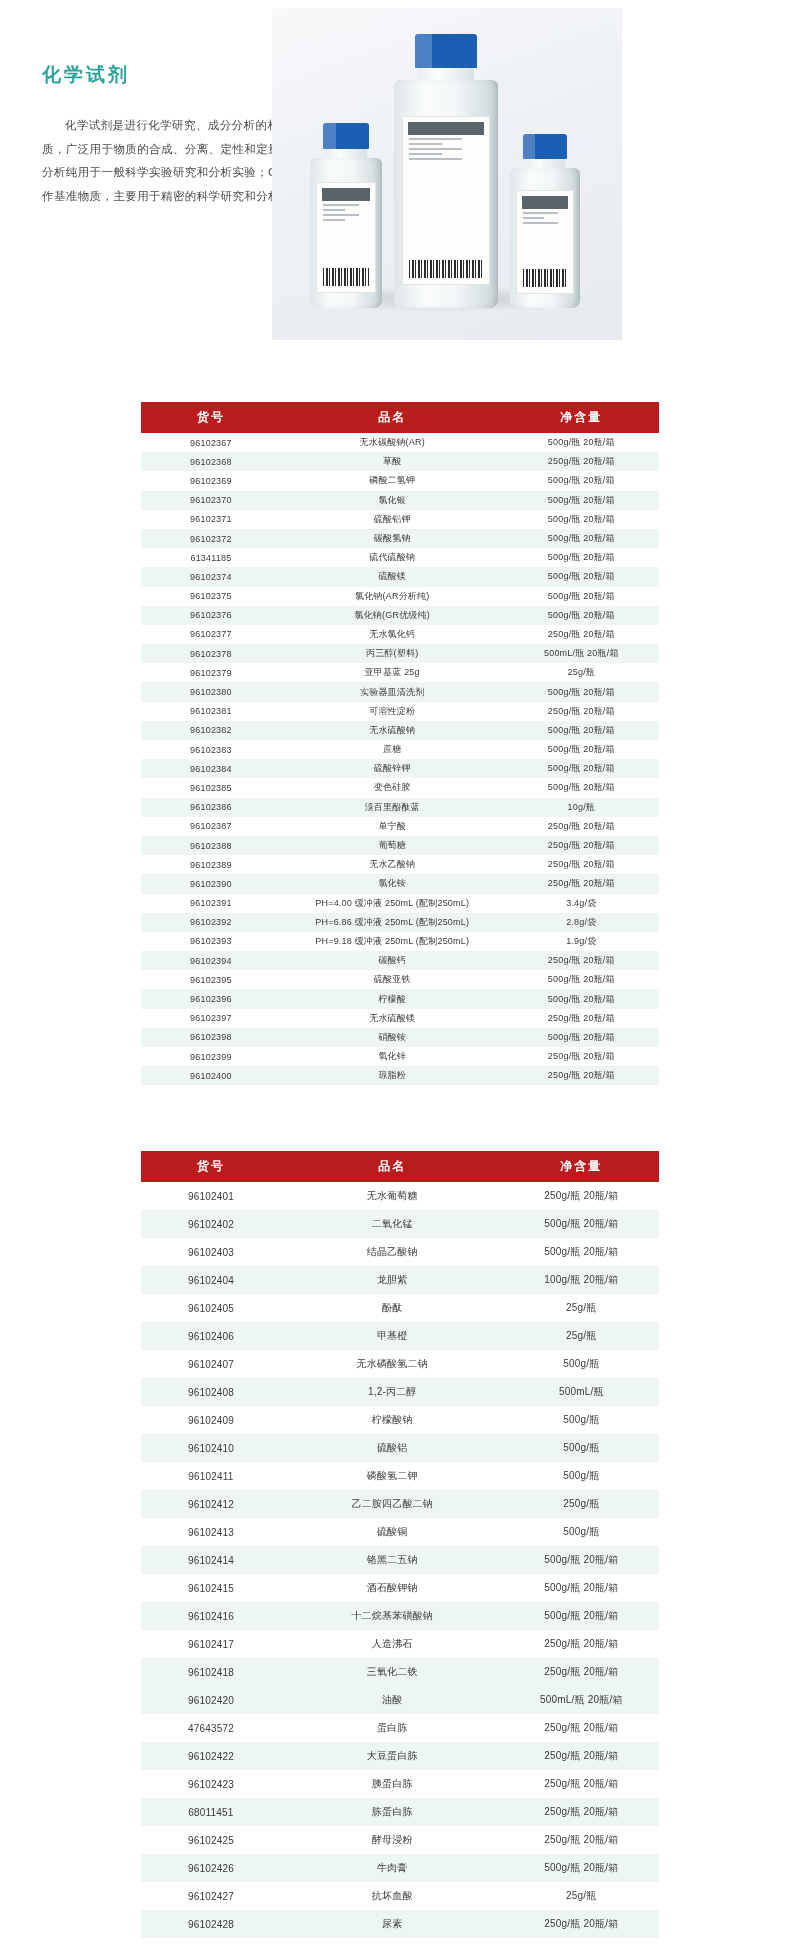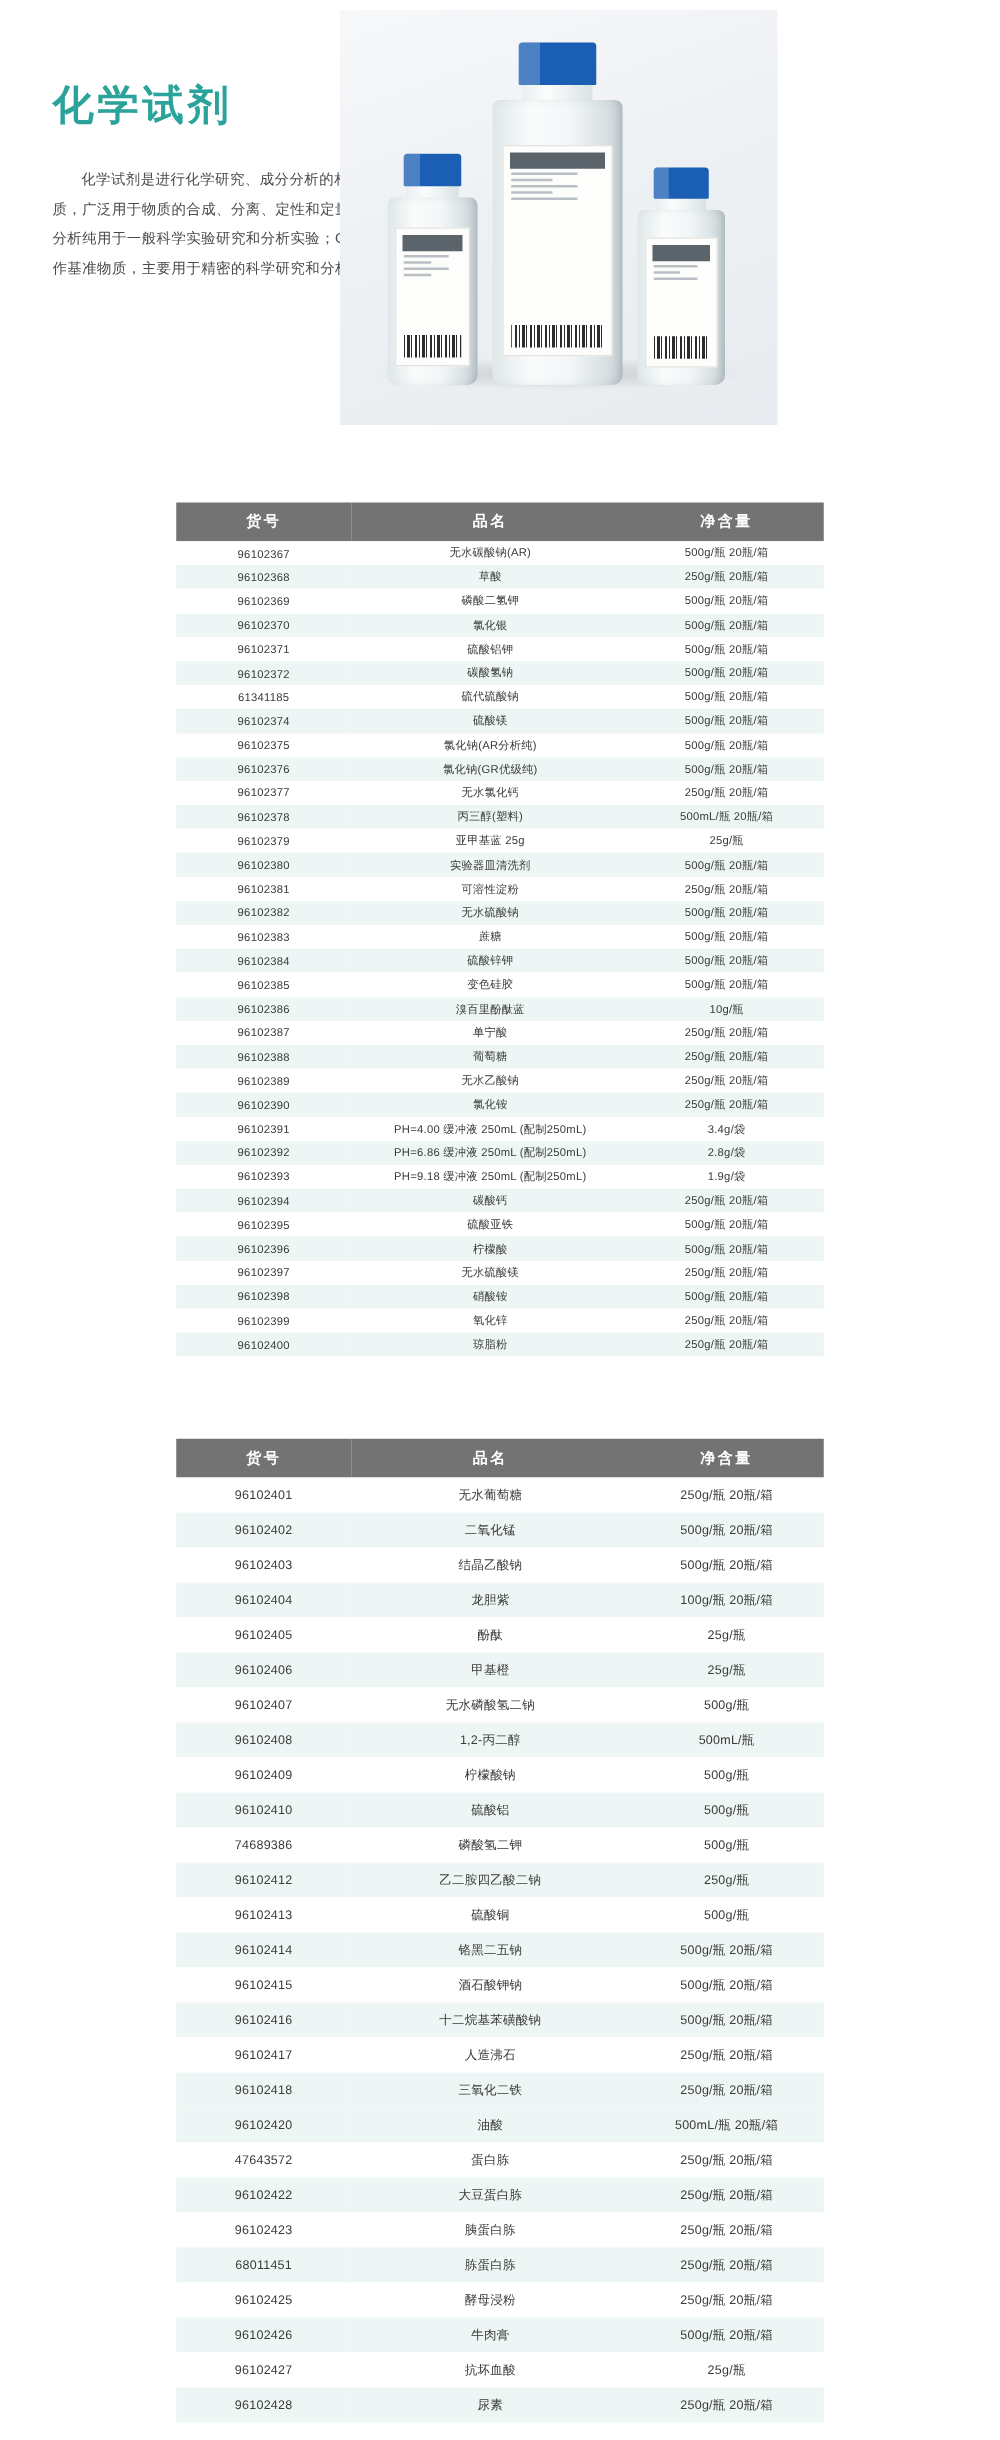--- a/index.html
+++ b/index.html
@@ -27,21 +27,21 @@
     position: relative;
     height: 360px;
   }
   .hero-text {
     position: absolute;
     left: 42px;
     top: 62px;
     width: 300px;
   }
   .hero-title {
-    font-size: 33px;
+    font-size: 19px;
     font-weight: bold;
     color: #2aa39a;
     letter-spacing: 3px;
     margin: 0 0 26px 0;
     font-family: "Liberation Sans", sans-serif;
   }
   .hero-body {
     font-size: 11.5px;
     line-height: 2.05;
     color: #4a4a4a;
@@ -139,21 +139,21 @@
   .table-wrap {
     width: 518px;
     margin: 0 auto;
   }
   .tbl {
     width: 100%;
     border-collapse: collapse;
     table-layout: fixed;
   }
   .tbl th {
-    background: #737373;
+    background: #b91c1c;
     color: #ffffff;
     font-size: 12px;
     font-weight: bold;
     letter-spacing: 2px;
     padding: 7px 0;
     border: none;
   }
   .tbl td {
     font-size: 9px;
     color: #3a3a3a;
@@ -486,21 +486,21 @@
             <td>96102409</td>
             <td>柠檬酸钠</td>
             <td>500g/瓶</td>
           </tr>
           <tr class="even">
             <td>96102410</td>
             <td>硫酸铝</td>
             <td>500g/瓶</td>
           </tr>
           <tr class="odd">
-            <td>74689386</td>
+            <td>96102411</td>
             <td>磷酸氢二钾</td>
             <td>500g/瓶</td>
           </tr>
           <tr class="even">
             <td>96102412</td>
             <td>乙二胺四乙酸二钠</td>
             <td>250g/瓶</td>
           </tr>
           <tr class="odd">
             <td>96102413</td>

